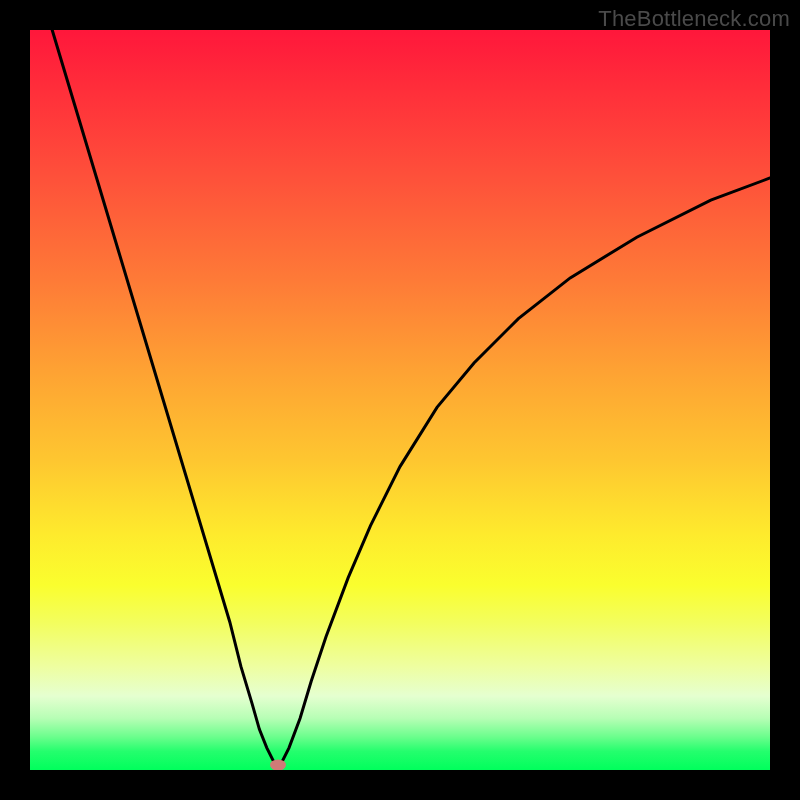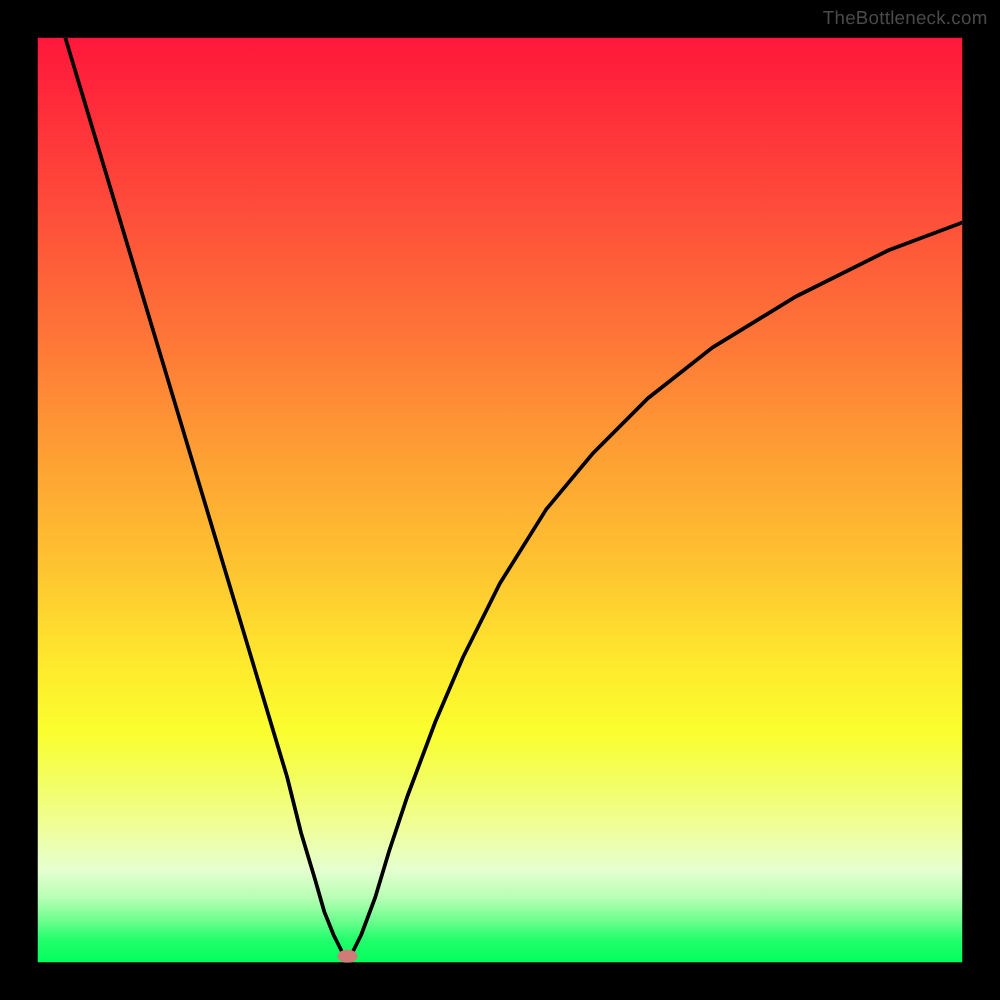--- a/index.html
+++ b/index.html
@@ -46,21 +46,21 @@
   svg.curve {
     position: absolute;
     left: 0; top: 0;
     width: 100%; height: 100%;
   }
   .watermark {
     position: absolute;
     top: 6px;
     right: 10px;
     color: #4a4a4a;
-    font-size: 15px;
+    font-size: 22px;
     letter-spacing: 0.2px;
     user-select: none;
   }
   .dot {
     position: absolute;
     width: 16px;
     height: 11px;
     background: #cf7b77;
     border-radius: 50% / 50%;
     transform: translate(-50%, -50%);

